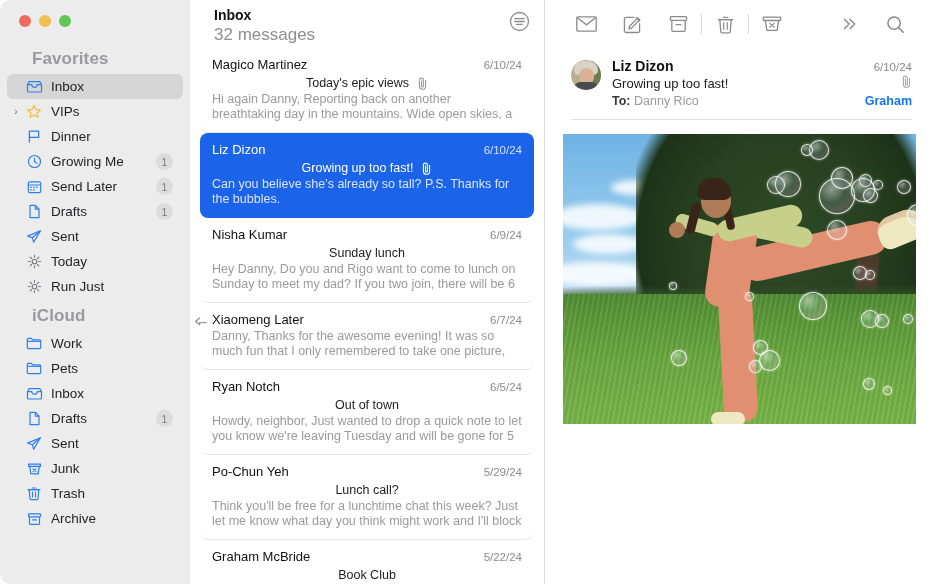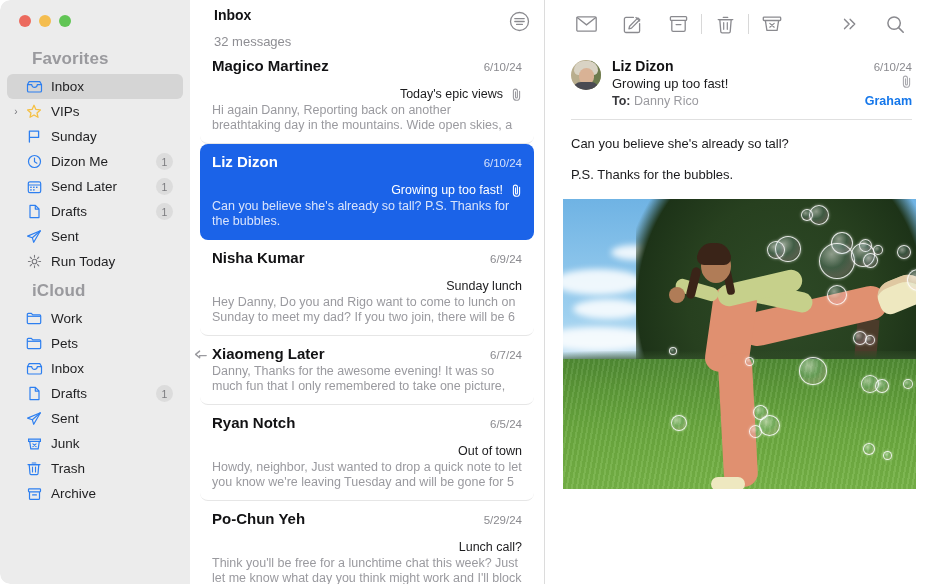--- a/index.html
+++ b/index.html
@@ -102,36 +102,36 @@
   }
   .list-header {
     height: 48px;
     flex: 0 0 48px;
     padding: 7px 14px 0 24px;
     display: flex;
     align-items: flex-start;
     justify-content: space-between;
   }
   .list-title { font-size: 14px; font-weight: 700; color: #111113; line-height: 17px; }
-  .list-count { font-size: 13px; color: #8e8e93; line-height: 15px; margin-top: 10px; }
+  .list-count { font-size: 17px; color: #8e8e93; line-height: 15px; margin-top: 3px; }
   .filter-btn { margin-top: 4px; }
 
   .list-scroll { flex: 1; overflow: hidden; padding: 0 10px; }
   .msg {
     padding: 9px 12px 10px 12px;
     border-radius: 8px;
     position: relative;
     border-bottom: 1px solid #e6e6e6;
   }
   .msg.selected { background: #1b63e8; border-bottom-color: transparent; }
   .msg.selected + .msg { border-top: none; }
   .msg-top { display: flex; align-items: baseline; justify-content: space-between; }
-  .msg-from { font-size: 15px; font-weight: 700; color: #121214; }
+  .msg-from { font-size: 13px; font-weight: 400; color: #121214; }
   .msg-date { font-size: 11.5px; color: #8a8a8f; flex: 0 0 auto; margin-left: 8px; }
-  .msg-sub-row { display: flex; align-items: center; justify-content: flex-end; margin-top: 13px; }
+  .msg-sub-row { display: flex; align-items: center; justify-content: center; margin-top: 4px; }
   .msg-subject { font-size: 12.5px; color: #1c1c1e; }
   .msg-preview {
     font-size: 12.5px;
     color: #9a9a9f;
     line-height: 15px;
     margin-top: 2px;
     max-height: 30px;
     overflow: hidden;
   }
   .msg.selected .msg-from,
@@ -408,31 +408,31 @@
       </span>
       <span class="sb-label">VIPs</span>
     </div>
 
     <div class="sb-row">
       <span class="sb-icon">
         <svg width="14" height="15" viewBox="0 0 14 15">
             <path d="M2.4 13V2.1h9.2v6.3H2.4" fill="none" stroke="#2d7ff0" stroke-width="1.3" stroke-linejoin="round" stroke-linecap="round"></path>
           </svg>
       </span>
-      <span class="sb-label">Sunday</span>
+      <span class="sb-label">Dinner</span>
     </div>
 
     <div class="sb-row">
       <span class="sb-icon">
         <svg width="15" height="15" viewBox="0 0 15 15">
             <circle cx="7.5" cy="7.5" r="6" fill="none" stroke="#2d7ff0" stroke-width="1.2"></circle>
             <path d="M7.5 4.2v3.5l2.4 1.5" fill="none" stroke="#2d7ff0" stroke-width="1.2" stroke-linecap="round"></path>
           </svg>
       </span>
-      <span class="sb-label">Dizon Me</span>
+      <span class="sb-label">Growing Me</span>
       <span class="badge">1</span>
     </div>
 
     <div class="sb-row">
       <span class="sb-icon">
         <svg width="15" height="14" viewBox="0 0 15 14">
             <rect x="1.3" y="1.8" width="12.4" height="10.8" rx="1.6" fill="none" stroke="#2d7ff0" stroke-width="1.2"></rect>
             <path d="M1.4 5h12.2" stroke="#2d7ff0" stroke-width="1.2"></path>
             <g fill="#2d7ff0">
               <rect x="3.2" y="6.6" width="1.5" height="1.4"></rect>
@@ -462,29 +462,38 @@
       <span class="sb-icon">
         <svg width="16" height="15" viewBox="0 0 16 15">
             <path d="M14.4 1.8 1.6 7.1l4.7 1.6 1.4 4.6z" fill="none" stroke="#2d7ff0" stroke-width="1.2" stroke-linejoin="round"></path>
             <path d="M6.3 8.7 14.4 1.8" fill="none" stroke="#2d7ff0" stroke-width="1.2"></path>
           </svg>
       </span>
       <span class="sb-label">Sent</span>
     </div>
 
 
-
     <div class="sb-row">
       <span class="sb-icon">
         <svg width="15" height="15" viewBox="0 0 15 15">
             <circle cx="7.5" cy="7.5" r="2.3" fill="none" stroke="#7a7a7f" stroke-width="1.1"></circle>
             <path d="M7.5 1.4v1.8M7.5 11.8v1.8M1.4 7.5h1.8M11.8 7.5h1.8M3.2 3.2l1.3 1.3M10.5 10.5l1.3 1.3M11.8 3.2l-1.3 1.3M4.5 10.5l-1.3 1.3" stroke="#7a7a7f" stroke-width="1.1" stroke-linecap="round"></path>
           </svg>
       </span>
-      <span class="sb-label">Run Today</span>
+      <span class="sb-label">Today</span>
+    </div>
+
+    <div class="sb-row">
+      <span class="sb-icon">
+        <svg width="15" height="15" viewBox="0 0 15 15">
+            <circle cx="7.5" cy="7.5" r="2.3" fill="none" stroke="#7a7a7f" stroke-width="1.1"></circle>
+            <path d="M7.5 1.4v1.8M7.5 11.8v1.8M1.4 7.5h1.8M11.8 7.5h1.8M3.2 3.2l1.3 1.3M10.5 10.5l1.3 1.3M11.8 3.2l-1.3 1.3M4.5 10.5l-1.3 1.3" stroke="#7a7a7f" stroke-width="1.1" stroke-linecap="round"></path>
+          </svg>
+      </span>
+      <span class="sb-label">Run Just</span>
     </div>
 
     <div class="sb-section">iCloud</div>
 
     <div class="sb-row">
       <span class="sb-icon">
         <svg width="16" height="13" viewBox="0 0 16 13">
             <path d="M1.3 3.2V2.4a1 1 0 0 1 1-1h3.1l1.3 1.5h7a1 1 0 0 1 1 1v6.7a1 1 0 0 1-1 1H2.3a1 1 0 0 1-1-1z" fill="none" stroke="#2d7ff0" stroke-width="1.2" stroke-linejoin="round"></path>
             <path d="M1.35 4.3h13.3" stroke="#2d7ff0" stroke-width="1.2"></path>
           </svg>
@@ -750,24 +759,20 @@
         </div>
         <div class="head-row">
           <span class="head-to"><b>To:</b> <span>Danny Rico</span></span>
           <span class="details-link">Graham</span>
         </div>
       </div>
     </div>
 
     <div class="divider"></div>
 
-    <div class="read-body">
-      <div class="body-p">Can you believe she's already so tall?</div>
-      <div class="body-p">P.S. Thanks for the bubbles.</div>
-    </div>
 
     <div class="photo-wrap">
       <div class="photo">
         <div class="sky"></div>
         <div class="cloud" style="left:-10px; top:70px; width:90px; height:26px;"></div>
         <div class="cloud" style="left:10px; top:100px; width:70px; height:20px;"></div>
         <div class="cloud" style="left:48px; top:46px; width:46px; height:15px;"></div>
         <div class="cloud" style="left:-20px; top:128px; width:110px; height:24px;"></div>
         <div class="tree-mid"></div>
         <div class="tree-big"></div>

